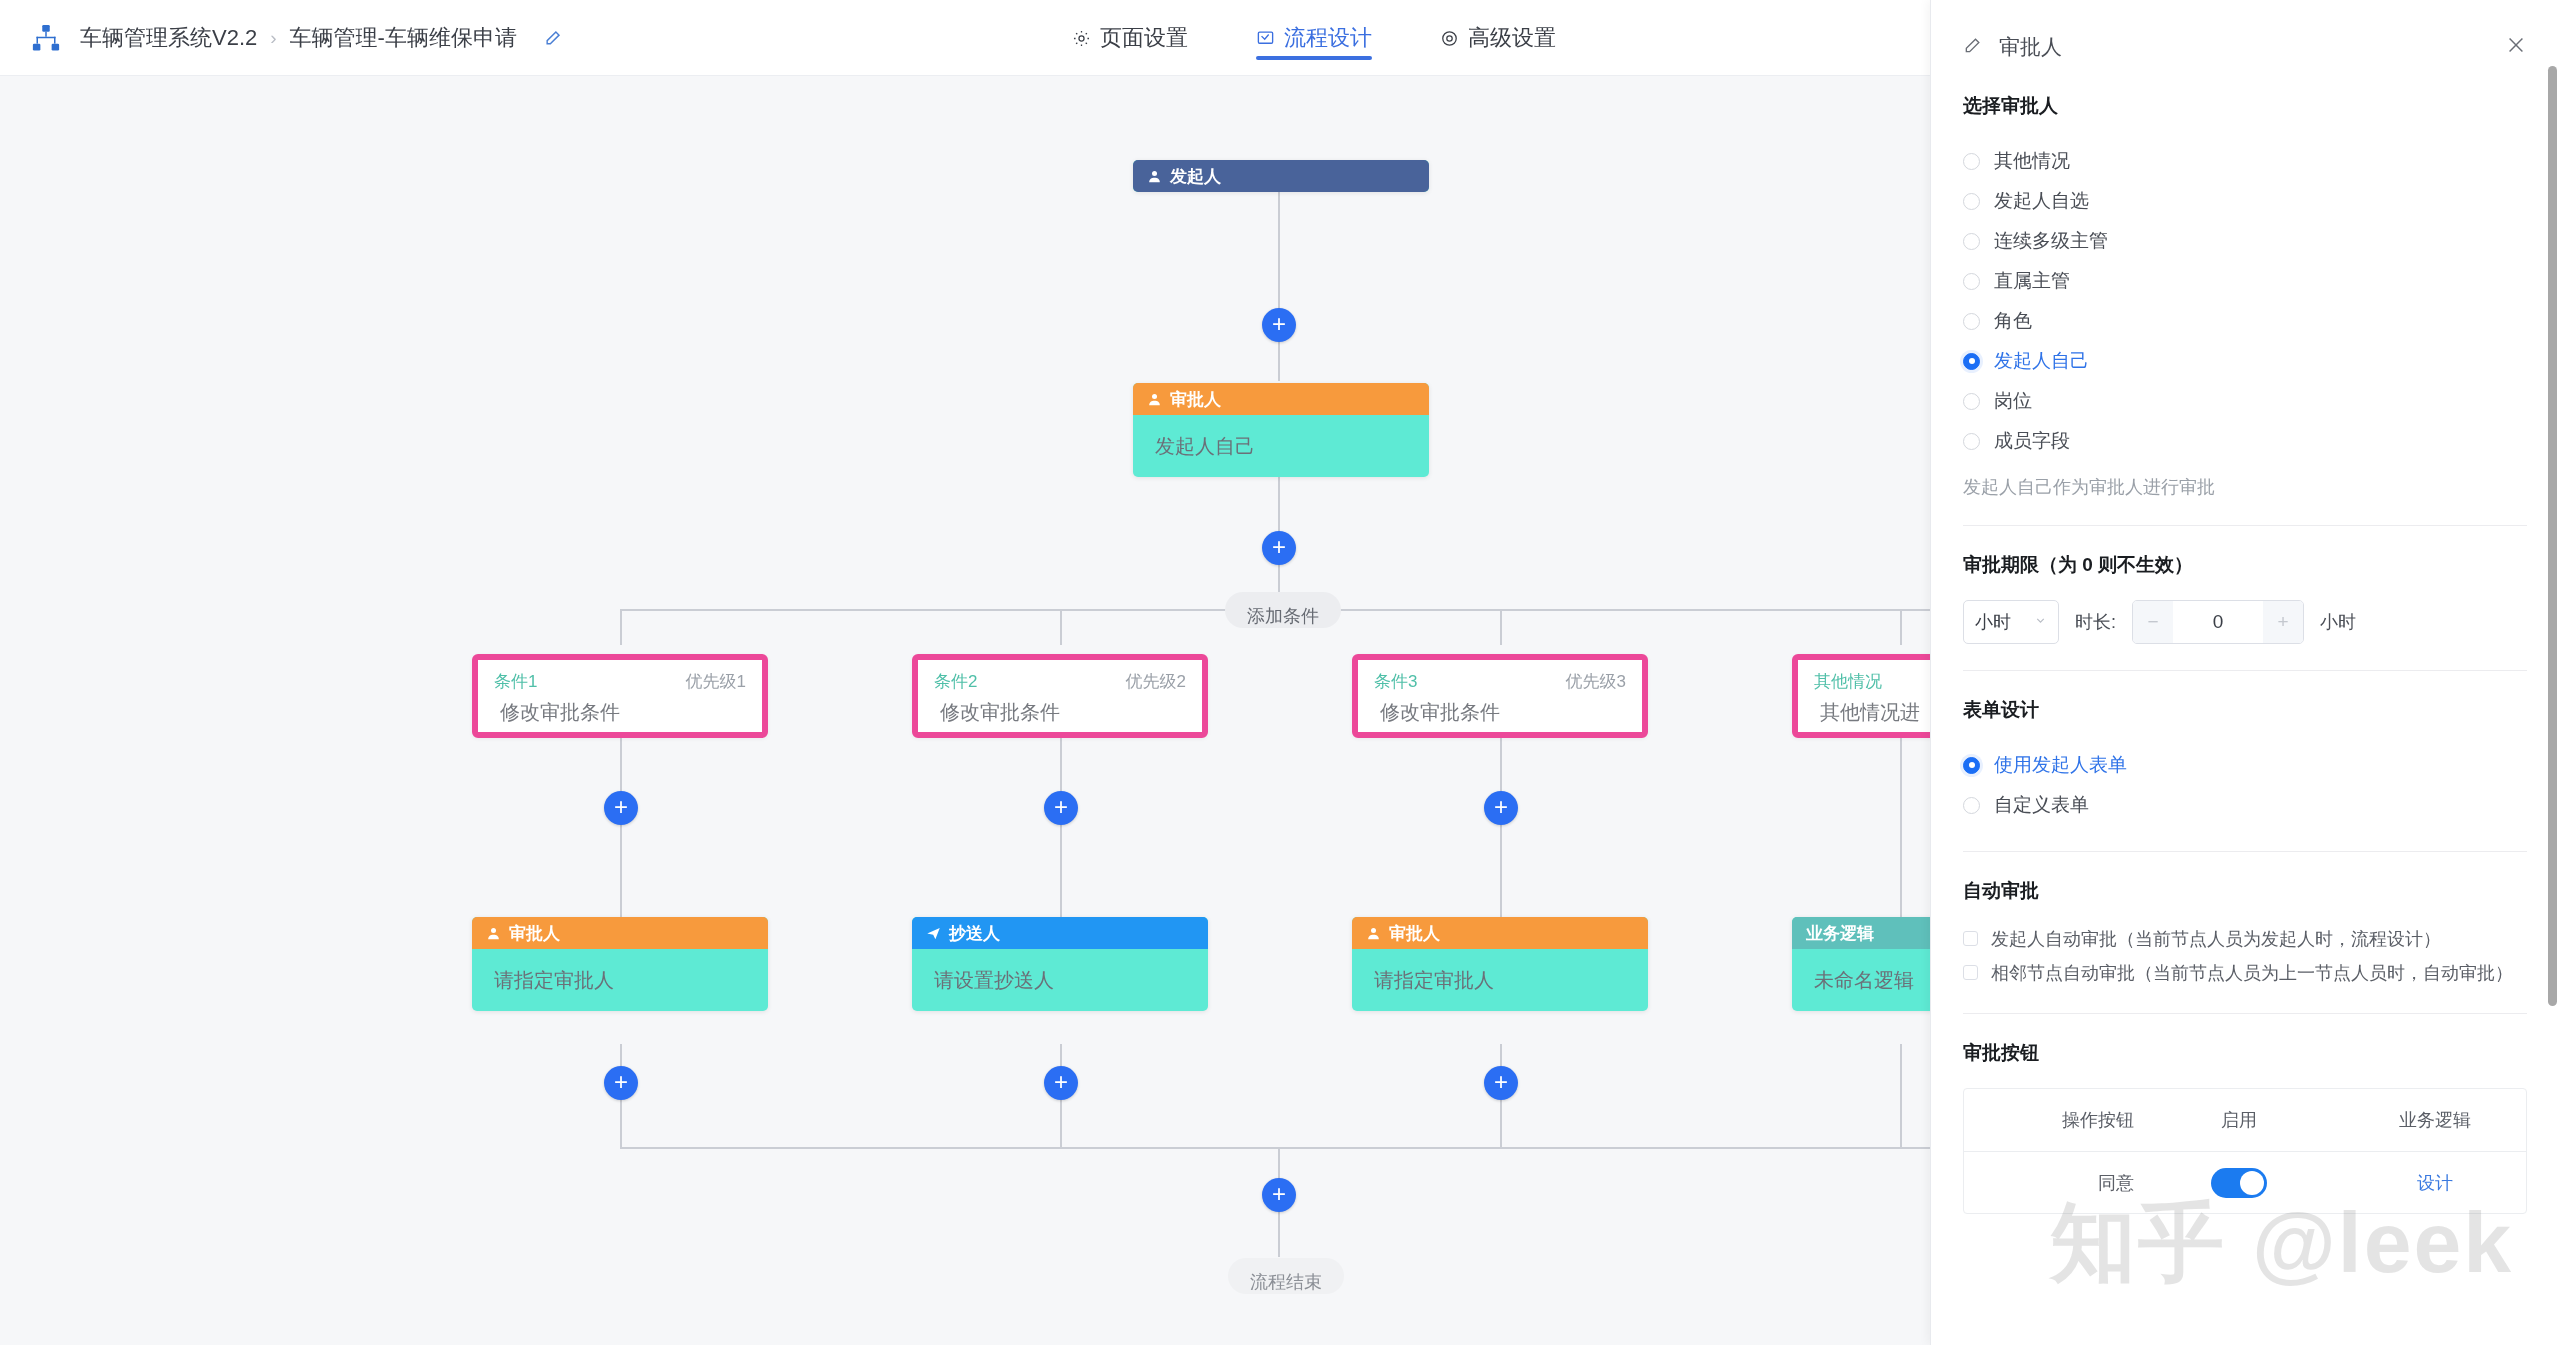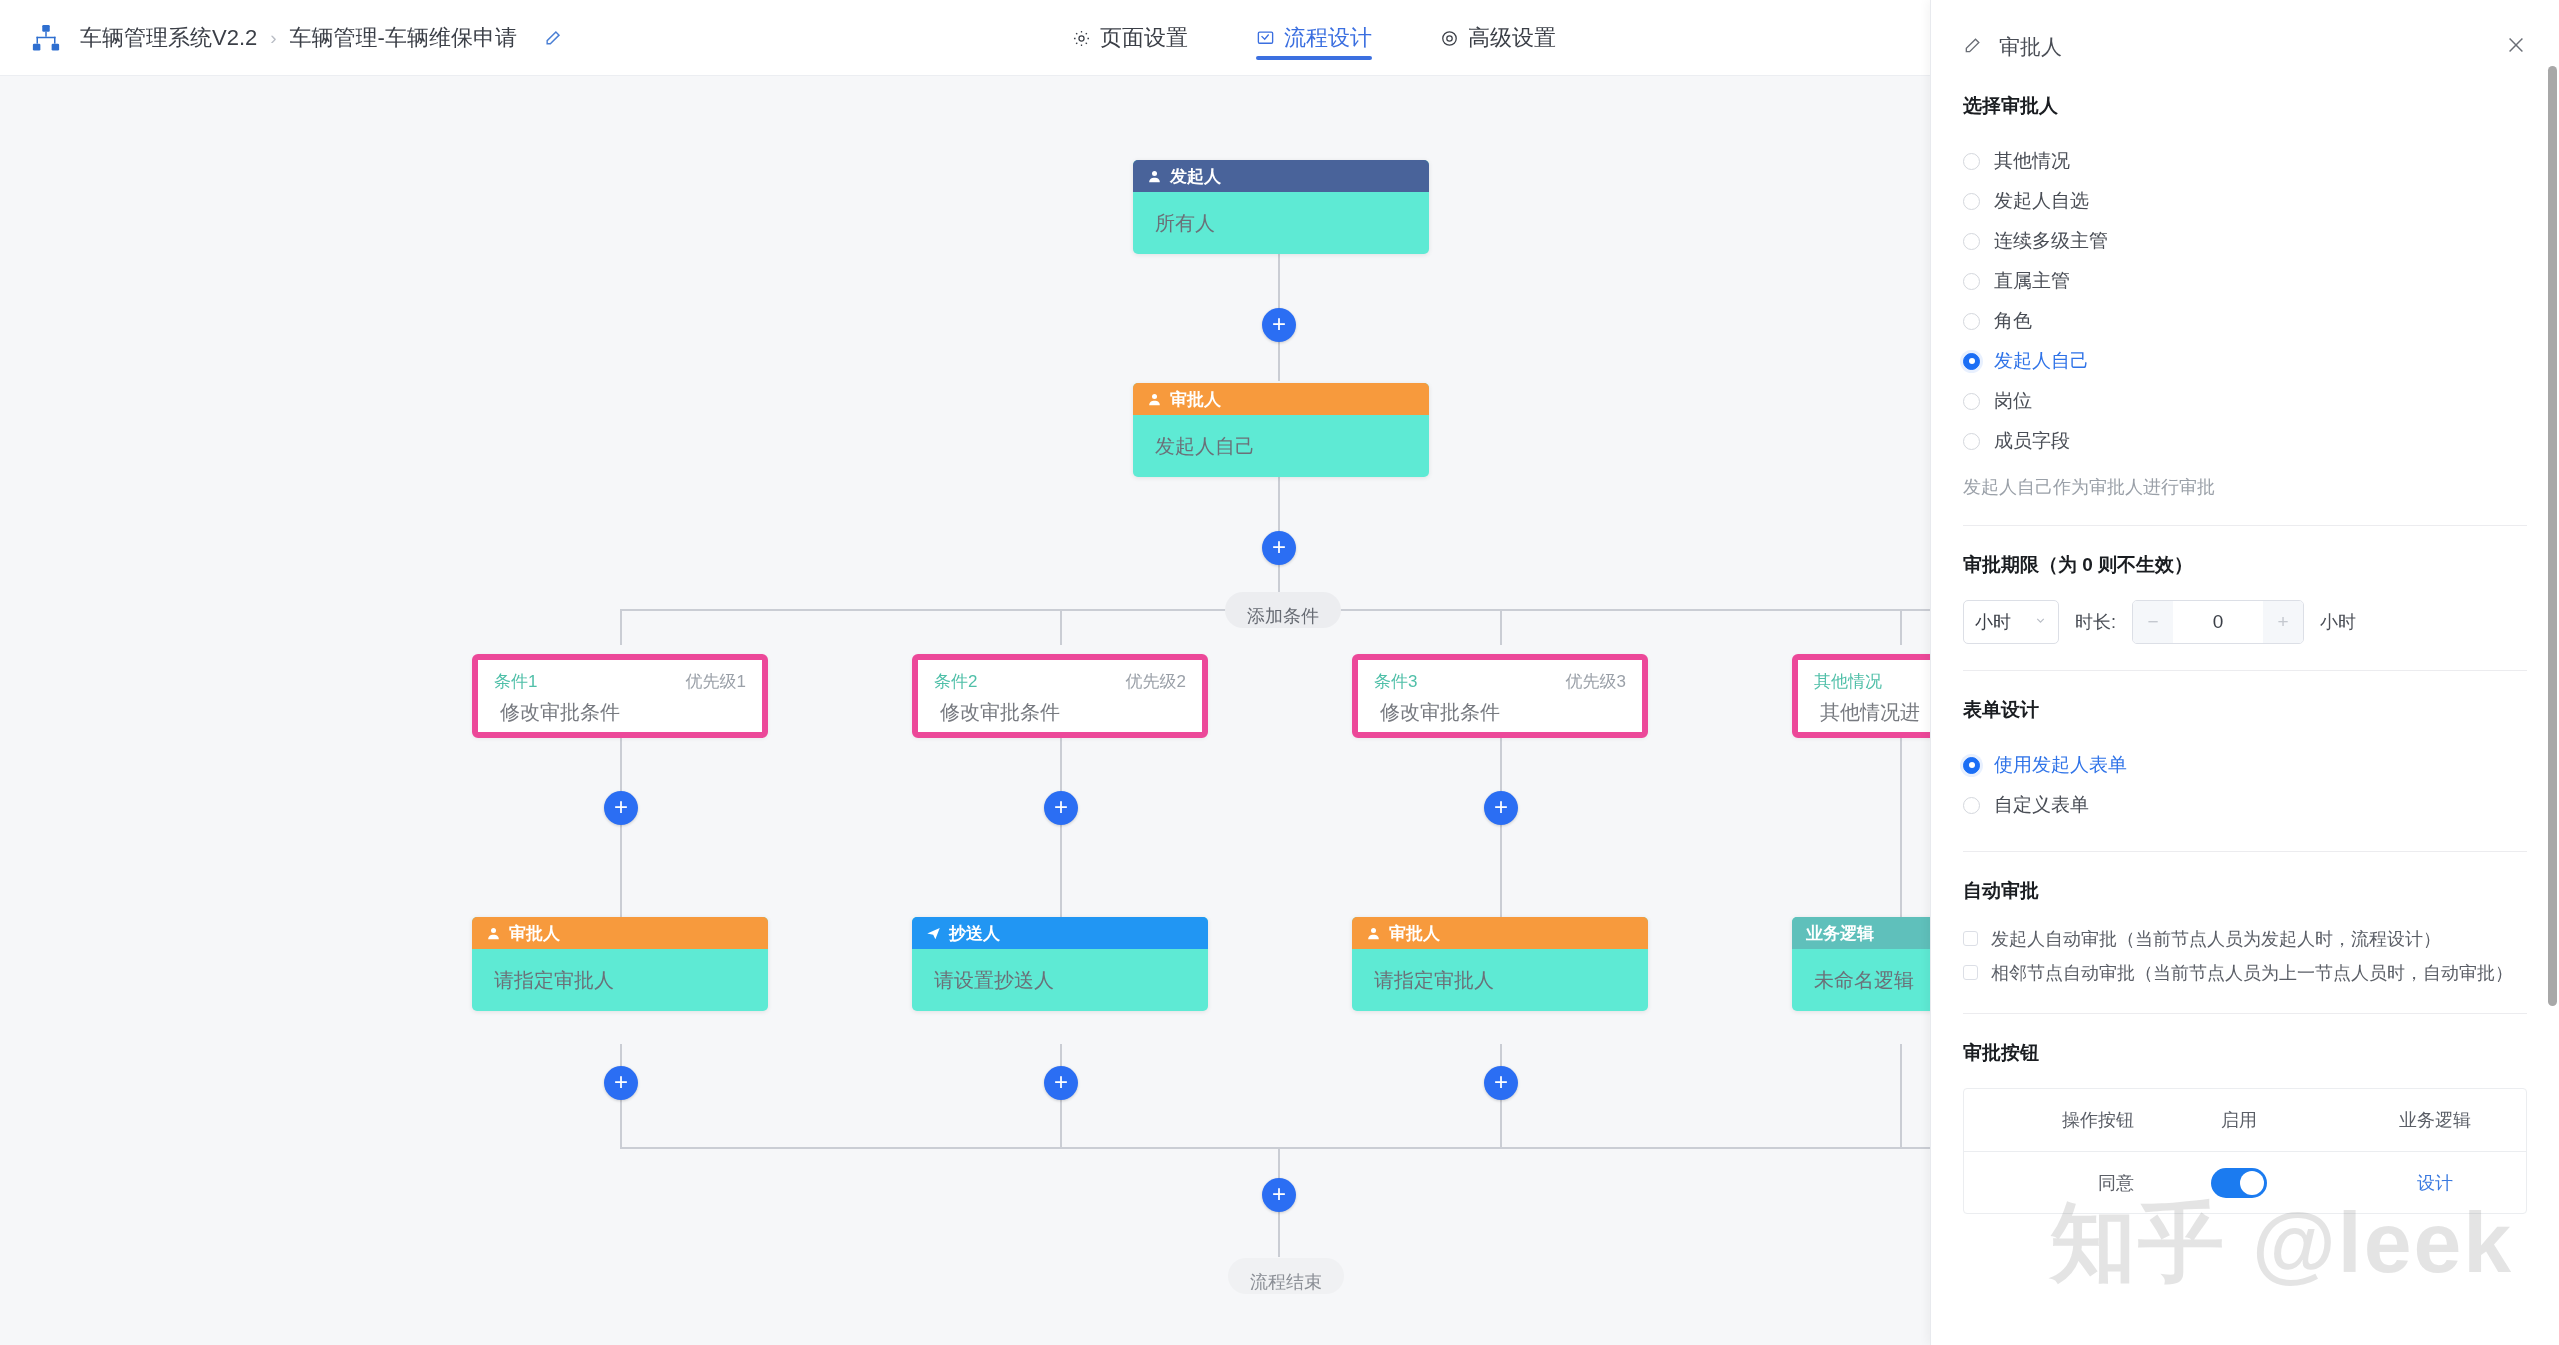--- a/index.html
+++ b/index.html
@@ -292,21 +292,20 @@
     <div class="node" style="left:1133px; top:84px;">
       <div class="node-head initiator">
         <span>
           <svg width="15" height="15" viewBox="0 0 24 24" fill="#fff">
             <circle cx="12" cy="7" r="4"></circle>
               <path d="M3.5 21c0-4.7 3.8-7 8.5-7s8.5 2.3 8.5 7z"></path>
           </svg>
         </span>
         <span>发起人</span>
       </div>
-      <div class="node-body">所有人</div>
     </div>
 
     <div class="plus" style="left:1262px; top:232px;">
       <span>+</span>
     </div>
 
     <div class="node" style="left:1133px; top:307px;">
       <div class="node-head approver">
         <span>
           <svg width="15" height="15" viewBox="0 0 24 24" fill="#fff">

